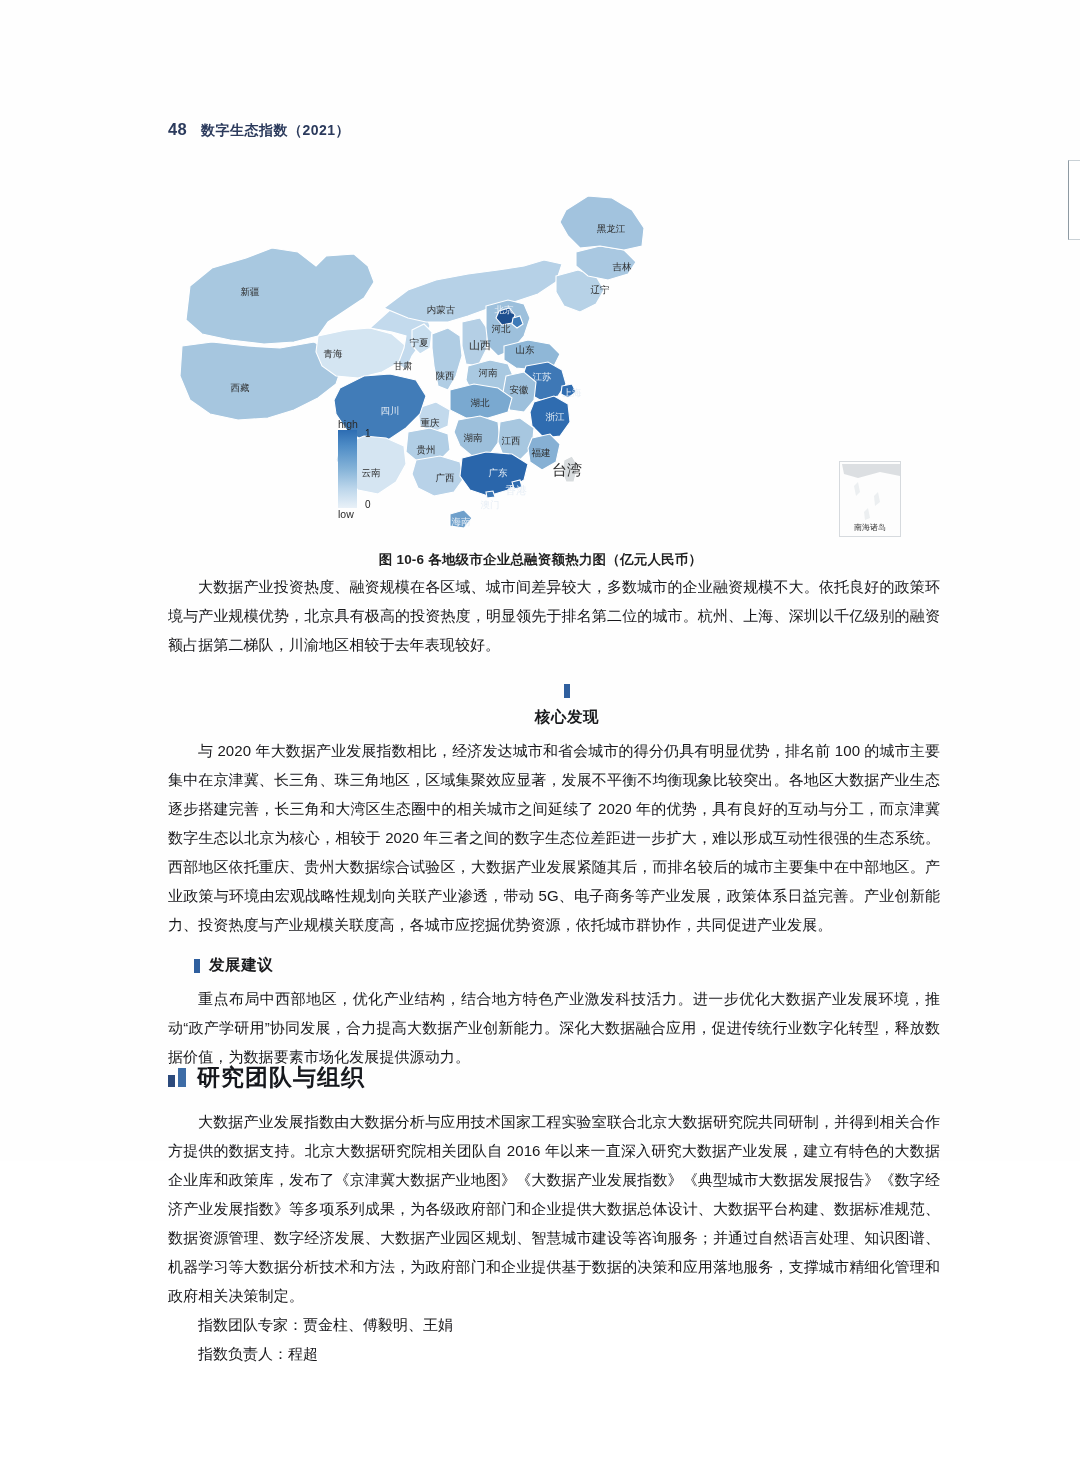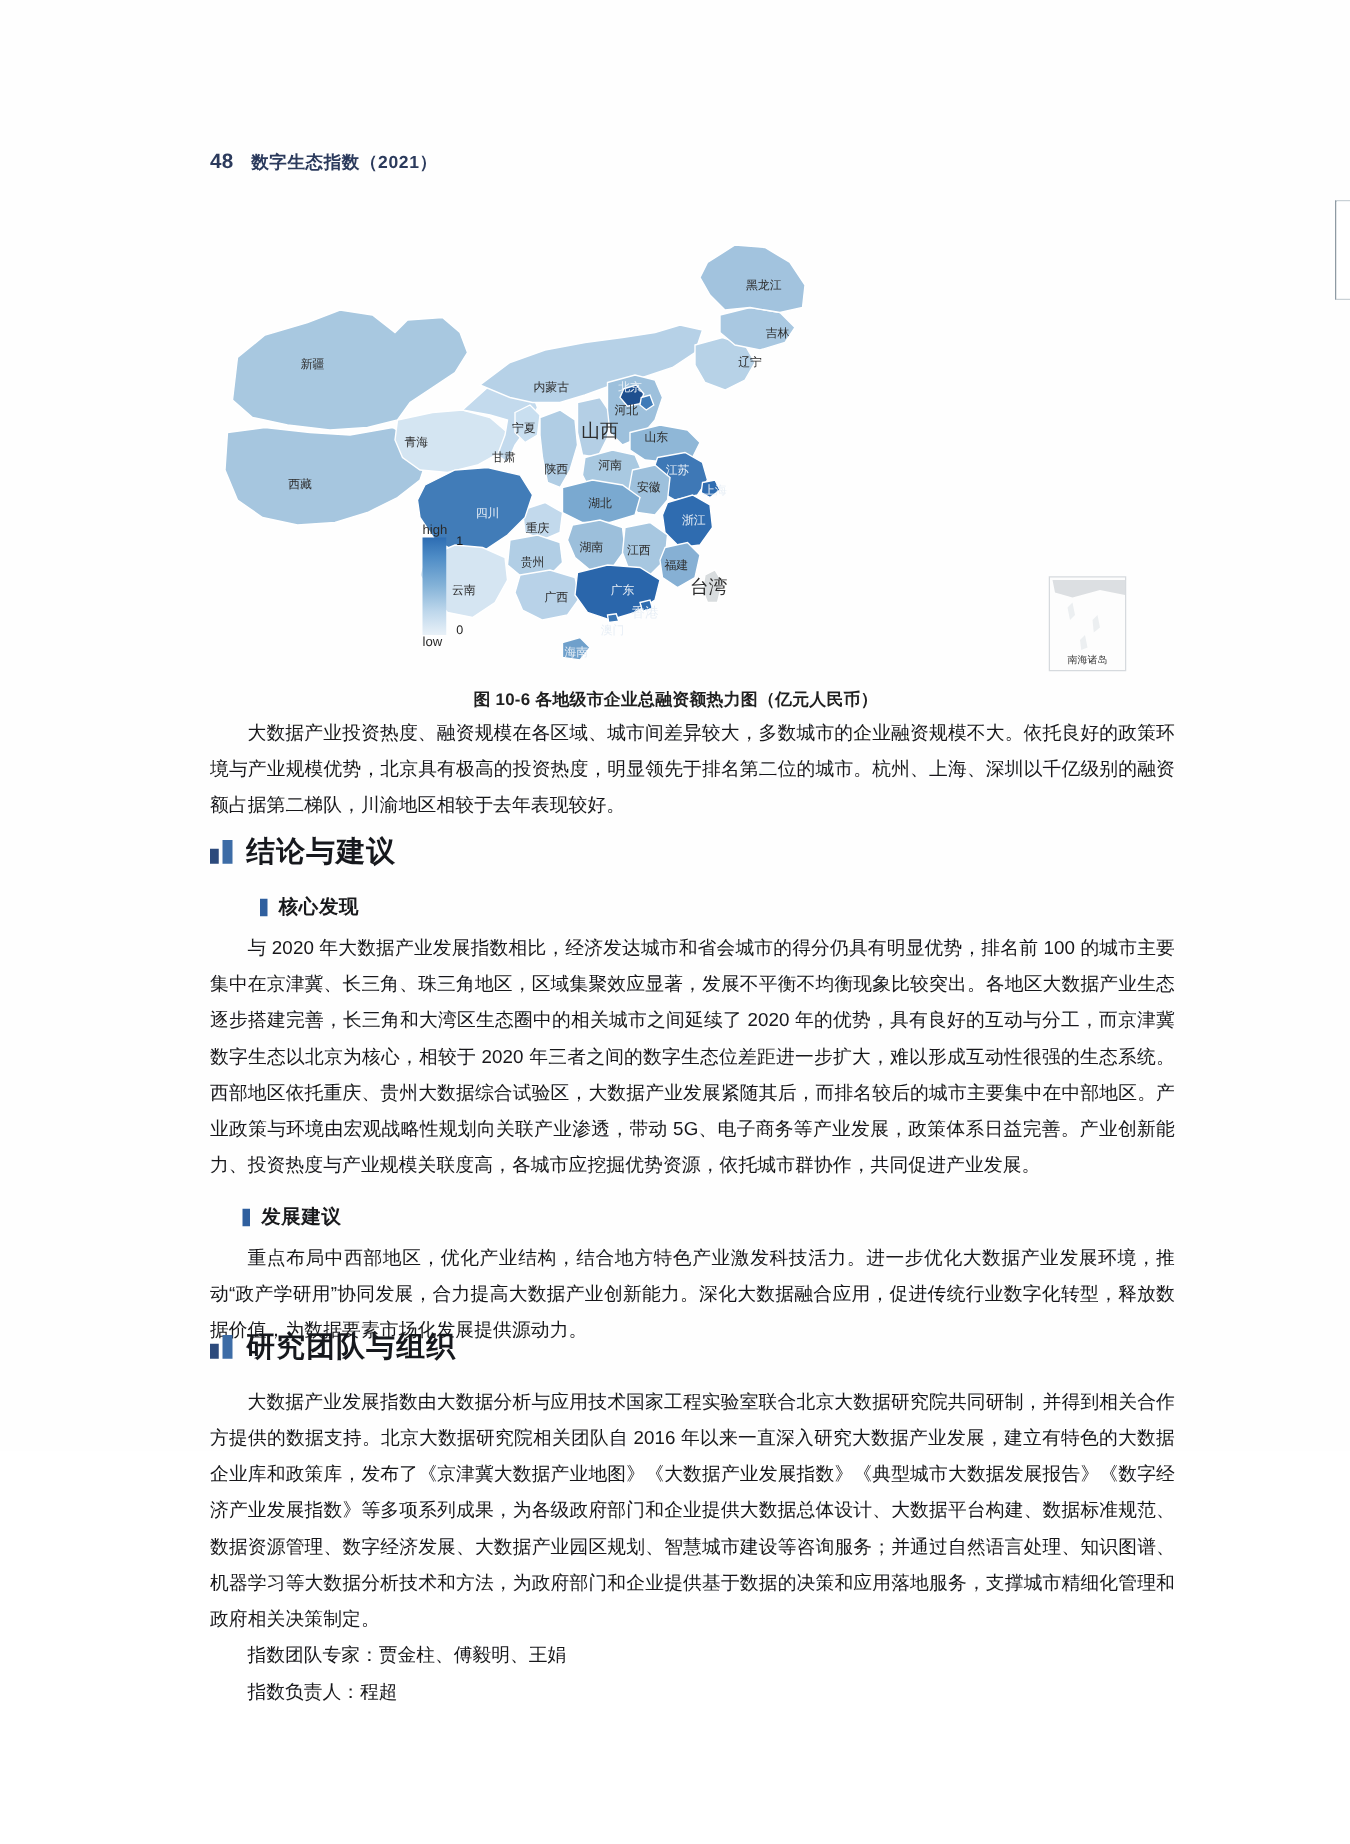--- a/index.html
+++ b/index.html
@@ -231,21 +231,21 @@
       </svg>
 
       <div id="province-labels">
           <span style="position: absolute; left: 443px; top: 59px; transform: translate(-50%, -50%); font-size: 9.5px; white-space: nowrap; color: rgb(45, 45, 45);">黑龙江</span>
           <span style="position: absolute; left: 454px; top: 97px; transform: translate(-50%, -50%); font-size: 9.5px; white-space: nowrap; color: rgb(45, 45, 45);">吉林</span>
           <span style="position: absolute; left: 432px; top: 120px; transform: translate(-50%, -50%); font-size: 9.5px; white-space: nowrap; color: rgb(45, 45, 45);">辽宁</span>
           <span style="position: absolute; left: 82px; top: 122px; transform: translate(-50%, -50%); font-size: 9.5px; white-space: nowrap; color: rgb(45, 45, 45);">新疆</span>
           <span style="position: absolute; left: 273px; top: 140px; transform: translate(-50%, -50%); font-size: 9.5px; white-space: nowrap; color: rgb(45, 45, 45);">内蒙古</span>
           <span style="position: absolute; left: 336px; top: 140px; transform: translate(-50%, -50%); font-size: 9.5px; white-space: nowrap; color: rgb(232, 239, 246);">北京</span>
           <span style="position: absolute; left: 333px; top: 159px; transform: translate(-50%, -50%); font-size: 9.5px; white-space: nowrap; color: rgb(45, 45, 45);">河北</span>
-          <span style="position: absolute; left: 302px; top: 175px; transform: translate(-50%, -50%); font-size: 15px; white-space: nowrap; color: rgb(45, 45, 45); padding-left: 20px;">山西</span>
+          <span style="position: absolute; left: 302px; top: 175px; transform: translate(-50%, -50%); font-size: 11px; white-space: nowrap; color: rgb(45, 45, 45); padding-left: 20px;">山西</span>
           <span style="position: absolute; left: 251px; top: 173px; transform: translate(-50%, -50%); font-size: 9.5px; white-space: nowrap; color: rgb(45, 45, 45);">宁夏</span>
           <span style="position: absolute; left: 357px; top: 180px; transform: translate(-50%, -50%); font-size: 9.5px; white-space: nowrap; color: rgb(45, 45, 45);">山东</span>
           <span style="position: absolute; left: 165px; top: 184px; transform: translate(-50%, -50%); font-size: 9.5px; white-space: nowrap; color: rgb(45, 45, 45);">青海</span>
           <span style="position: absolute; left: 235px; top: 196px; transform: translate(-50%, -50%); font-size: 9.5px; white-space: nowrap; color: rgb(45, 45, 45);">甘肃</span>
           <span style="position: absolute; left: 277px; top: 206px; transform: translate(-50%, -50%); font-size: 9.5px; white-space: nowrap; color: rgb(45, 45, 45);">陕西</span>
           <span style="position: absolute; left: 320px; top: 203px; transform: translate(-50%, -50%); font-size: 9.5px; white-space: nowrap; color: rgb(45, 45, 45);">河南</span>
           <span style="position: absolute; left: 374px; top: 207px; transform: translate(-50%, -50%); font-size: 9.5px; white-space: nowrap; color: rgb(232, 239, 246);">江苏</span>
           <span style="position: absolute; left: 351px; top: 220px; transform: translate(-50%, -50%); font-size: 9.5px; white-space: nowrap; color: rgb(45, 45, 45);">安徽</span>
           <span style="position: absolute; left: 404px; top: 223px; transform: translate(-50%, -50%); font-size: 9.5px; white-space: nowrap; color: rgb(232, 239, 246);">上海</span>
           <span style="position: absolute; left: 72px; top: 218px; transform: translate(-50%, -50%); font-size: 9.5px; white-space: nowrap; color: rgb(45, 45, 45);">西藏</span>
@@ -290,30 +290,23 @@
     </div>
 
     <div class="fig-caption">图 10-6  各地级市企业总融资额热力图（亿元人民币）</div>
   </div>
 
   <div class="body-col" style="top: 572px;">
     <p class="para">大数据产业投资热度、融资规模在各区域、城市间差异较大，多数城市的企业融资规模不大。依托良好的政策环境与产业规模优势，北京具有极高的投资热度，明显领先于排名第二位的城市。杭州、上海、深圳以千亿级别的融资额占据第二梯队，川渝地区相较于去年表现较好。</p>
   </div>
 
   <div class="body-col" style="top: 666px;">
-    <div class="h1">
-      <span class="h1-icon">
-          <i class="b1"></i>
-          <i class="b2"></i>
-        </span>
-      <span class="h1-text">结论与建议</span>
-    </div>
 
     <div style="height:18px"></div>
-    <div class="h2" style="margin-left:40px;">
+    <div class="h2" style="margin-left:26px;flex-direction:column;">
       <span class="h2-icon"></span>
       <span class="h2-text">核心发现</span>
     </div>
     <div style="height:8px"></div>
     <p class="para">与 2020 年大数据产业发展指数相比，经济发达城市和省会城市的得分仍具有明显优势，排名前 100 的城市主要集中在京津冀、长三角、珠三角地区，区域集聚效应显著，发展不平衡不均衡现象比较突出。各地区大数据产业生态逐步搭建完善，长三角和大湾区生态圈中的相关城市之间延续了 2020 年的优势，具有良好的互动与分工，而京津冀数字生态以北京为核心，相较于 2020 年三者之间的数字生态位差距进一步扩大，难以形成互动性很强的生态系统。西部地区依托重庆、贵州大数据综合试验区，大数据产业发展紧随其后，而排名较后的城市主要集中在中部地区。产业政策与环境由宏观战略性规划向关联产业渗透，带动 5G、电子商务等产业发展，政策体系日益完善。产业创新能力、投资热度与产业规模关联度高，各城市应挖掘优势资源，依托城市群协作，共同促进产业发展。</p>
 
     <div style="height:16px"></div>
     <div class="h2" style="margin-left:26px;">
       <span class="h2-icon"></span>
       <span class="h2-text">发展建议</span>

